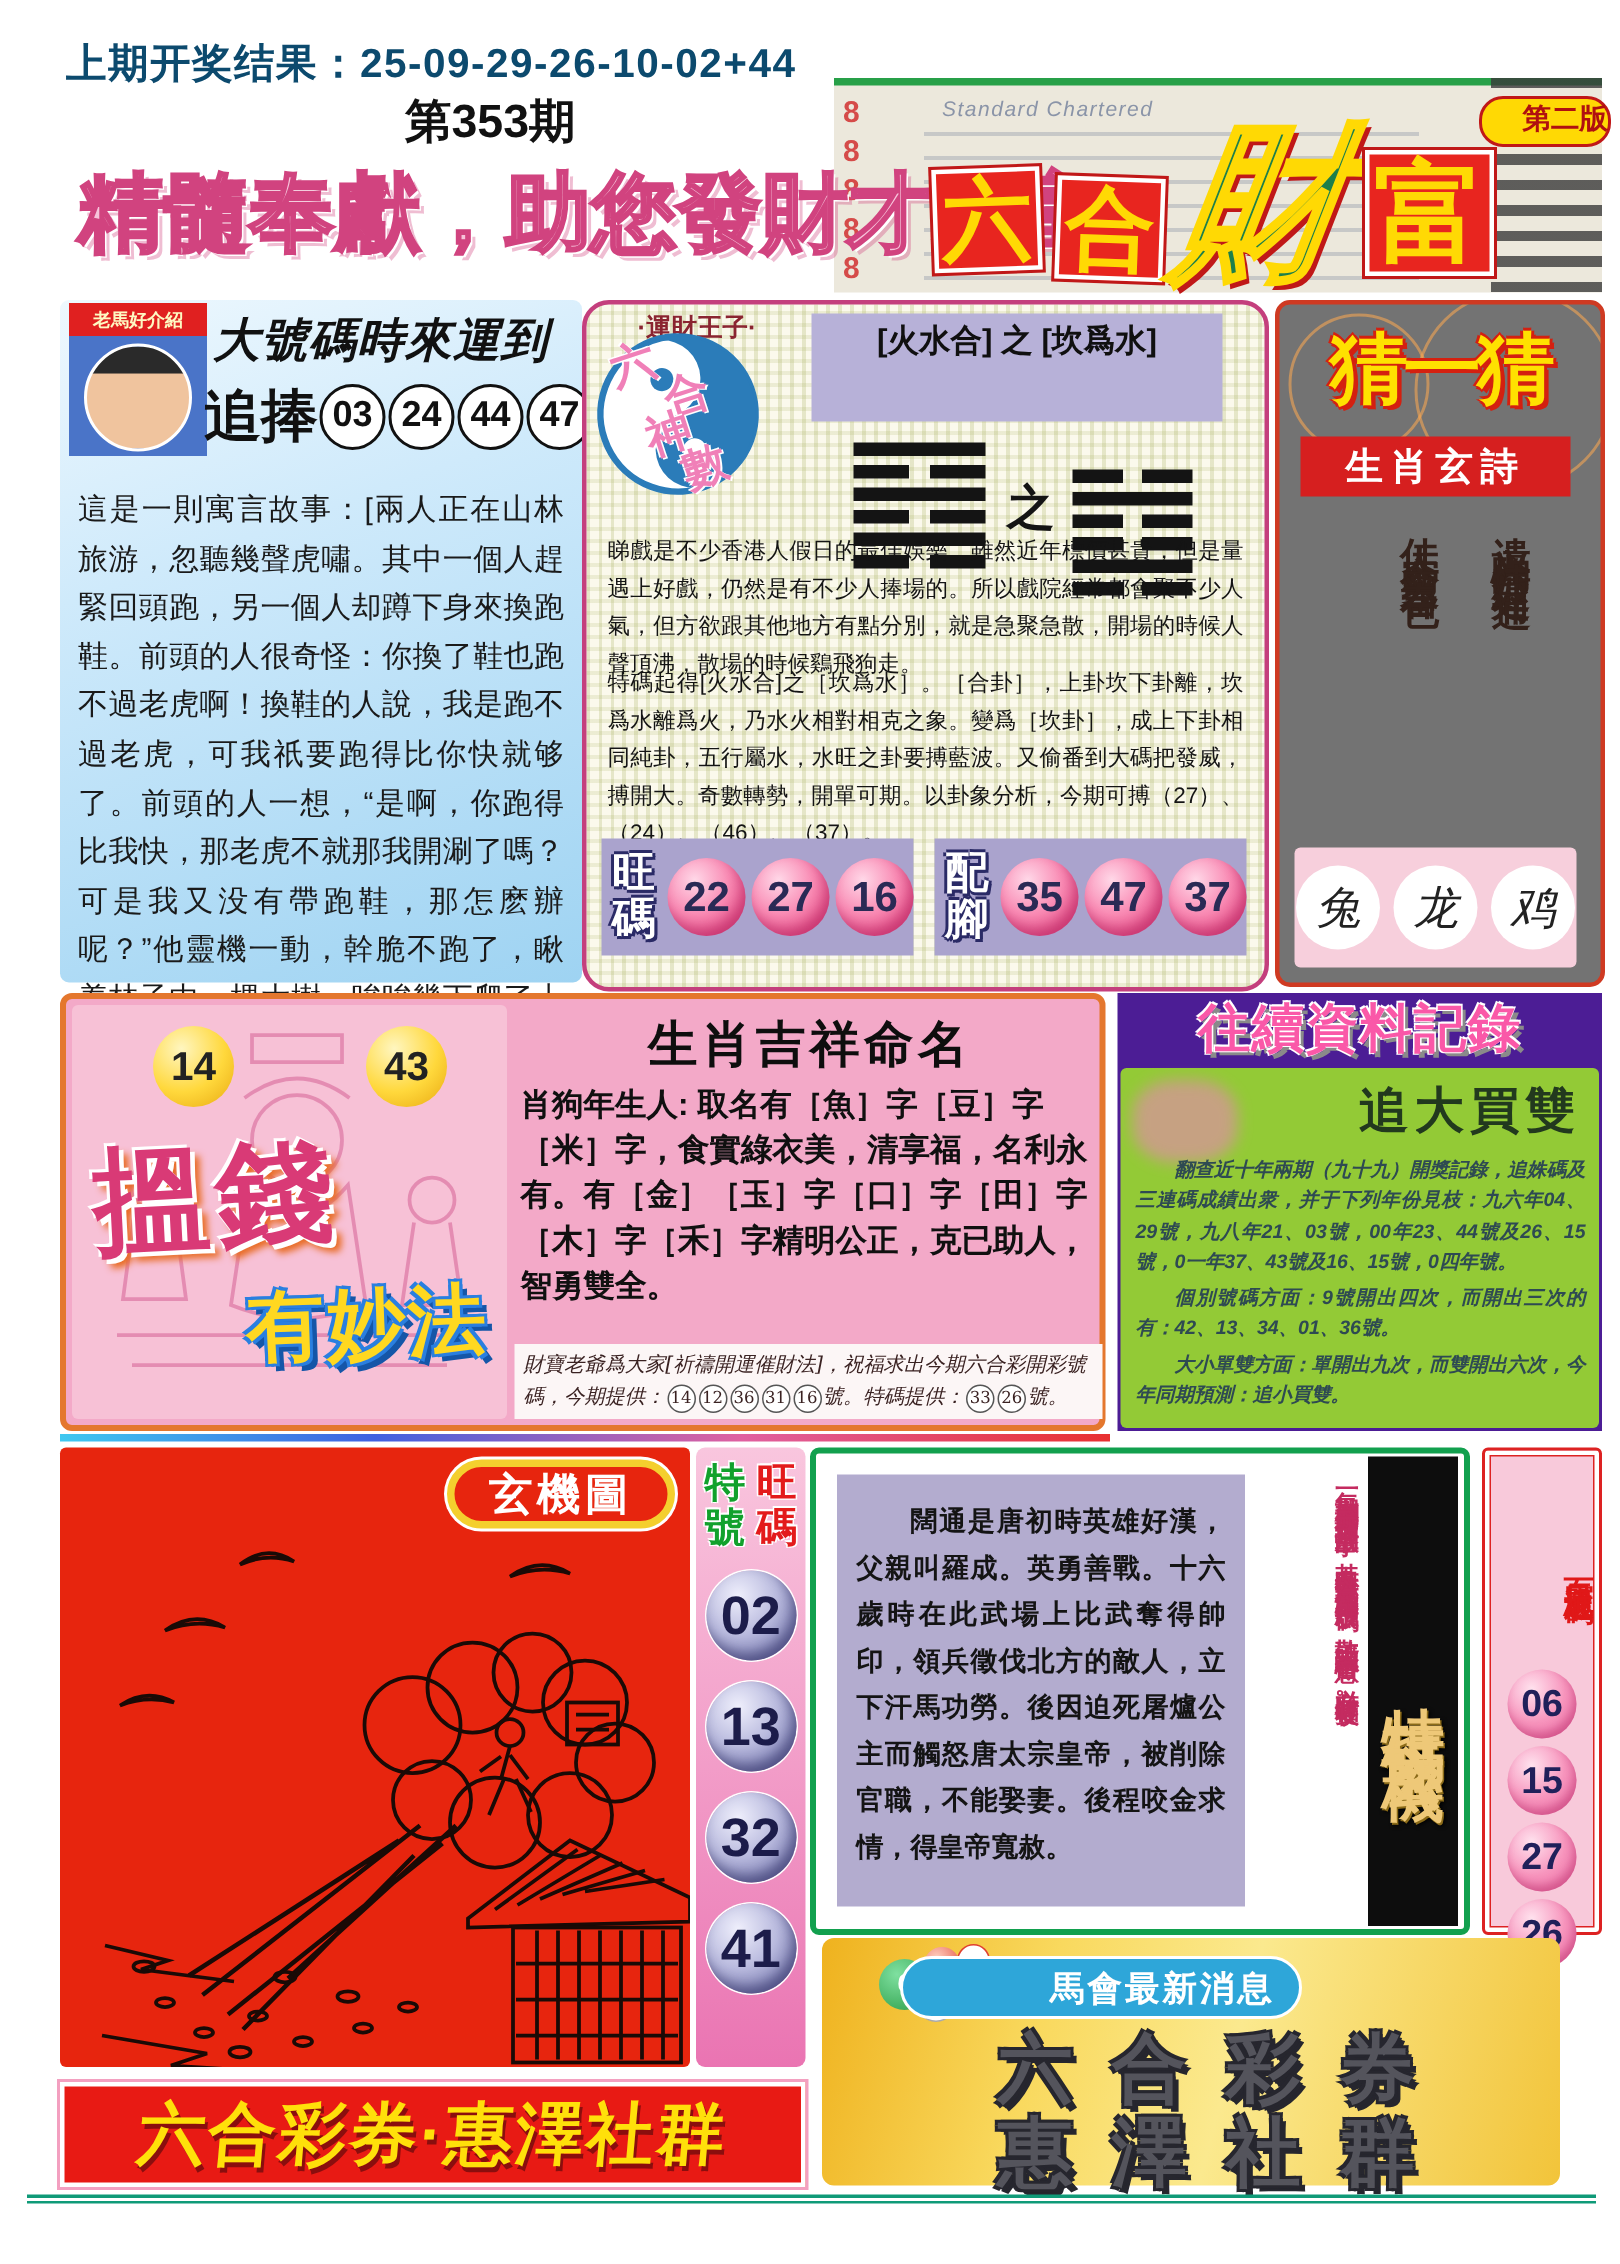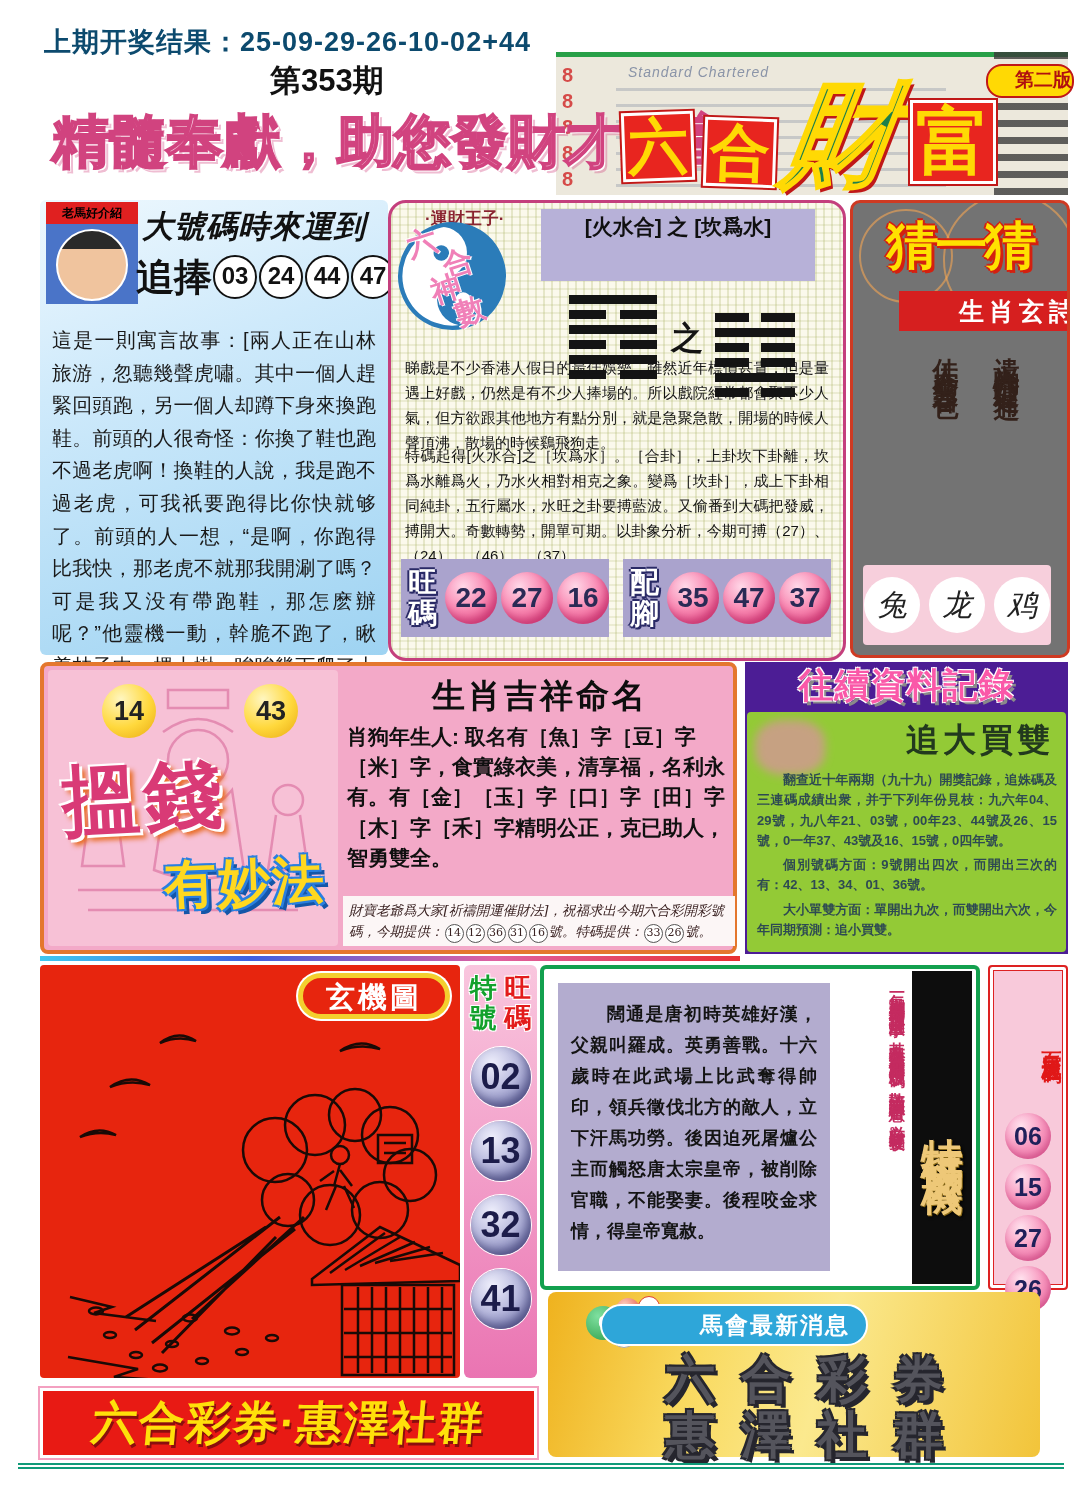--- a/index.html
+++ b/index.html
@@ -27,21 +27,21 @@
   .logo-he{left:92px;top:58px;font-size:60px;transform:rotate(2deg);}
   .logo-cai{position:absolute;left:176px;top:0px;font-size:112px;font-weight:900;font-style:italic;color:#1d7f4b;
             -webkit-text-stroke:3px #ffd904;text-shadow:4px 4px 0 #c01818;transform:skewX(-8deg);}
   .logo-fu{left:298px;top:40px;font-size:74px;}
   .edition-badge{position:absolute;left:374px;top:4px;width:84px;height:30px;background:#ffd904;border:2px solid #c01818;
                  border-radius:16px;color:#b01010;font-size:19px;font-weight:900;text-align:right;line-height:28px;}
   
   .fable-box{left:40px;top:200px;width:348px;height:455px;border-radius:6px;
              background:linear-gradient(160deg,#eef8fe 0%,#cfeafb 35%,#9ed3f2 100%);}
   .fable-badge{position:absolute;left:6px;top:2px;width:92px;height:102px;background:#4a74c8;}
-  .fable-ribbon{height:22px;background:#e02020;color:#000000;font-size:12px;font-weight:bold;text-align:center;line-height:22px;}
+  .fable-ribbon{height:22px;background:#e02020;color:#fef9c3;font-size:12px;font-weight:bold;text-align:center;line-height:22px;}
   .fable-photo{width:68px;height:68px;margin:5px auto 0;border-radius:50%;border:2px solid #fff;
                background:linear-gradient(#2a2a2a 26%,#f0c49e 27%);}
   .fable-title{position:absolute;left:102px;top:6px;font-size:31px;font-style:italic;font-weight:bold;color:#111;
                white-space:nowrap;letter-spacing:1px;}
   .fable-chase{position:absolute;left:96px;top:52px;font-size:38px;font-weight:900;color:#111;white-space:nowrap;}
   .chase-num{display:inline-block;width:40px;height:40px;border:2.5px solid #111;border-radius:50%;background:#fff;
              font-size:24px;line-height:38px;text-align:center;vertical-align:6px;margin:0 1px;font-weight:700;}
   .fable-body{position:absolute;left:12px;top:124px;width:324px;font-size:20px;line-height:1.63;
               text-align:justify;color:#1a1a1a;}
   
@@ -74,21 +74,21 @@
   .ball{border-radius:50%;display:flex;align-items:center;justify-content:center;font-weight:900;}
   .ball-pink{width:52px;height:52px;font-size:28px;color:#2a2a55;
              background:radial-gradient(circle at 35% 28%,#ffd8e8 0%,#f98bb4 45%,#e8568d 75%,#d93b78 100%);
              box-shadow:inset -3px -5px 7px rgba(170,30,90,.45);}
   
   .guess-box{left:850px;top:200px;width:214px;height:452px;background:#737373;border:3px solid #cf3a22;border-radius:10px;overflow:hidden;}
   .swirl{position:absolute;border:2px solid rgba(255,170,80,.55);border-radius:50%;}
   .guess-title{position:absolute;left:0;top:8px;width:100%;text-align:center;font-size:52px;font-weight:900;color:#ffe100;
                letter-spacing:-3px;text-shadow:-2px 0 #d42010,2px 0 #d42010,0 -2px #d42010,0 2px #d42010,3px 3px 0 #d42010;}
   .guess-bar{position:absolute;left:14px;top:88px;width:180px;height:40px;background:#d61f1f;color:#fff;font-size:25px;
-             font-weight:bold;text-align:right;line-height:40px;letter-spacing:5px;margin-left:32px;}
+             font-weight:bold;text-align:center;line-height:40px;letter-spacing:5px;}
   .poem{position:absolute;left:0;top:134px;width:100%;height:222px;writing-mode:vertical-rl;text-orientation:upright;
         font-family:"DejaVu Serif",serif;font-size:26px;font-weight:600;color:#33211a;padding-right:42px;box-sizing:border-box;
         letter-spacing:6px;}
   .poem span{margin-left:26px;display:block;}
   .zodiac-strip{position:absolute;left:10px;top:362px;width:188px;height:80px;background:#f7cfdc;border-radius:4px;
                 display:flex;justify-content:center;align-items:center;gap:9px;}
   .zodiac-circle{width:56px;height:56px;border-radius:50%;background:#fff;display:flex;align-items:center;justify-content:center;
                  font-family:"DejaVu Serif",serif;font-style:italic;font-size:30px;color:#222;}
   
   .naming-box{left:40px;top:662px;width:697px;height:292px;background:#f3a9c8;border:4px solid #e4772e;border-radius:8px;box-sizing:border-box;}
@@ -109,21 +109,21 @@
         text-align:center;font-style:normal;background:#fff;margin:0 1px;}
   
   .records-box{left:745px;top:662px;width:323px;height:292px;background:#4c1d95;}
   .records-title{position:absolute;left:0;top:0;width:100%;text-align:center;font-size:35px;font-weight:900;color:#fa58a8;
                  letter-spacing:1px;text-shadow:-1px -1px 0 #fff,1px -1px 0 #fff,-1px 1px 0 #fff,3px 3px 0 #8a8a8a;}
   .records-green{position:absolute;left:2px;top:50px;width:319px;height:240px;background:#93ca36;border-radius:4px;box-sizing:border-box;}
   .records-smudge{position:absolute;left:8px;top:8px;width:70px;height:55px;background:#f080c0;opacity:.55;border-radius:40%;filter:blur(5px);}
   .records-sub{position:absolute;right:12px;top:6px;font-size:33px;font-weight:900;color:#22391e;letter-spacing:4px;}
   .records-text{position:absolute;left:10px;top:58px;width:300px;font-size:13px;font-weight:700;color:#2e4a52;
                 line-height:1.56;text-align:justify;}
-  .records-text p{margin:0 0 4px;text-indent:2em;}
+  .records-text p{margin:0 0 4px;text-indent:2em;font-style:italic;}
   
   .mystery-box{left:40px;top:965px;width:420px;height:413px;background:#e7250e;border-radius:4px;overflow:hidden;}
   .mystery-badge{position:absolute;left:258px;top:8px;width:152px;height:46px;background:#e7250e;border:5px solid #f4cf2e;
                  border-radius:26px;color:#fff;font-size:29px;font-weight:900;text-align:center;line-height:38px;
                  letter-spacing:3px;box-shadow:0 0 0 2px #fff;box-sizing:border-box;z-index:2;}
   .mystery-svg{position:absolute;left:0;top:0;}
   
   .special-strip{left:464px;top:965px;width:73px;height:413px;border-radius:6px;
                  background:linear-gradient(180deg,#f9c6de 0%,#f3a2cb 45%,#ea74b2 100%);}
   .special-title{display:grid;grid-template-columns:1fr 1fr;padding:8px 2px 0;font-size:27px;font-weight:900;

